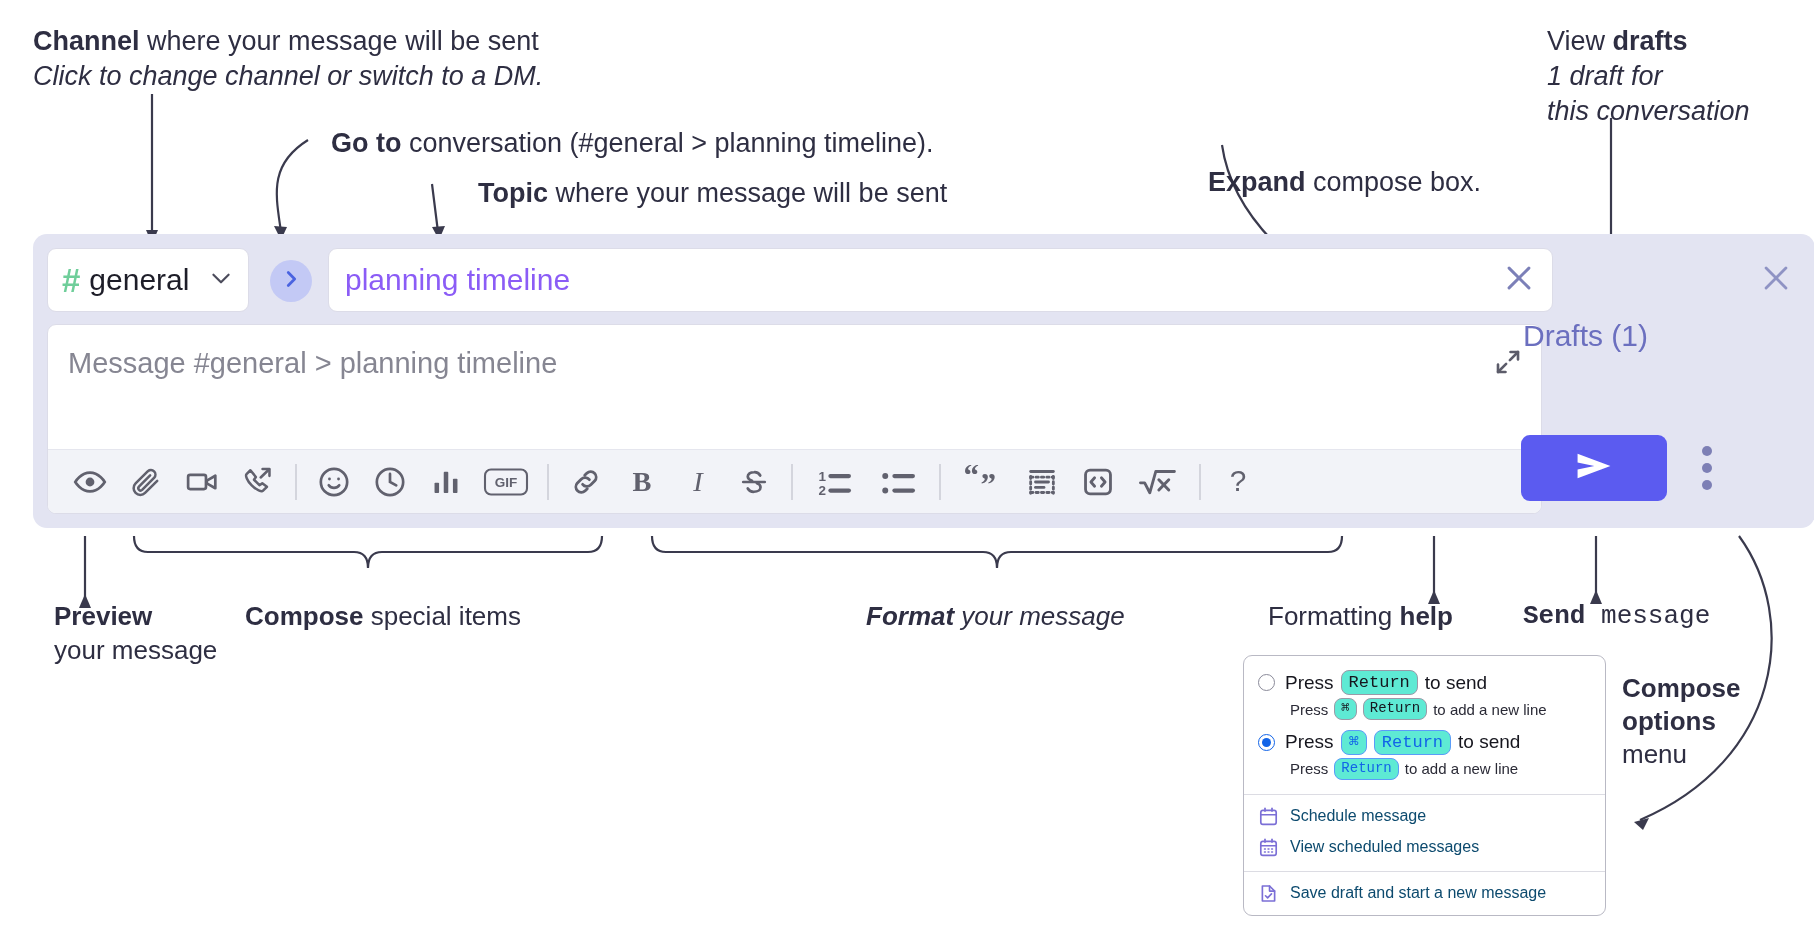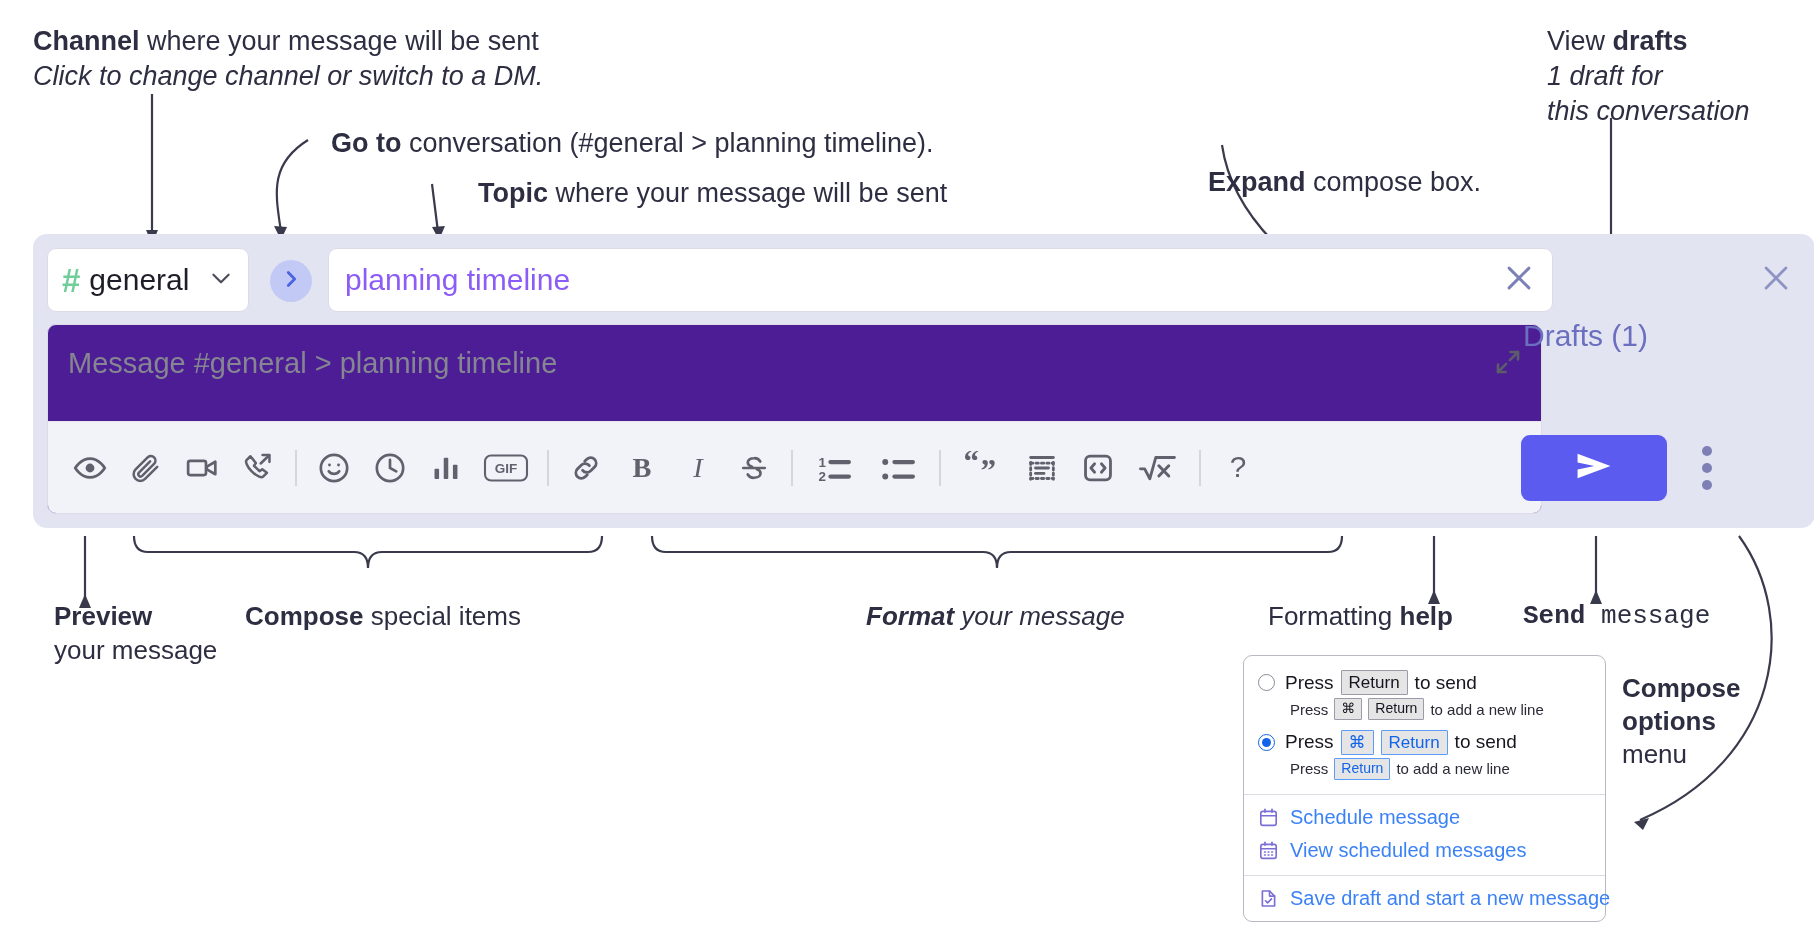--- a/index.html
+++ b/index.html
@@ -52,30 +52,30 @@
     position:absolute; left:281px; top:0; right:0; height:64px;
     background:#fff; border:1px solid #dcdce8; border-radius:9px;
     display:flex; align-items:center; padding:0 16px;
   }
   #topic-value { font-size:30px; color:#8b5cf6; }
   #topic-clear { margin-left:auto; }
 
   
   #message-body {
     position:absolute; left:0; top:76px; right:11px; height:190px;
-    background:#4c1d95; border:1px solid #dcdce8; border-radius:9px;
+    background:#ffffff; border:1px solid #dcdce8; border-radius:9px;
     overflow:hidden;
   }
   #message-placeholder {
     position:absolute; left:20px; top:22px; font-size:29px; color:#868692;
   }
   #expand-button { position:absolute; right:18px; top:22px; }
 
   #toolbar {
-    position:absolute; left:0; right:0; bottom:0; height:92px;
+    position:absolute; left:0; right:0; bottom:0; height:64px;
     background:#f2f3f8; border-top:1px solid #e5e6ee;
     display:flex; align-items:center; padding:0 14px; gap:0;
   }
   .tool { width:56px; height:56px; display:flex; align-items:center; justify-content:center; color:#61616e; }
   .tool svg { display:block; }
   .tool-sep { width:2px; height:36px; background:#d4d5dd; margin:0 9px; flex:none; }
   .tool-wide { width:64px; }
 
   
   #right-rail { position:absolute; right:0; top:7px; width:304px; height:294px;text-align:right; }
@@ -107,28 +107,28 @@
   }
   .radio.checked { border-color:#1264e8; }
   .radio.checked::after {
     content:""; position:absolute; left:3px; top:3px; width:9px; height:9px;
     border-radius:50%; background:#1264e8;
   }
   .radio-label { font-size:19px; color:#16161e; display:flex; align-items:center; gap:7px; white-space:nowrap; }
   .sub-row { display:flex; align-items:center; padding:1px 12px 6px 46px; gap:7px; }
   .sub-label { font-size:15px; color:#2a2a36; display:flex; align-items:center; gap:6px; white-space:nowrap; }
   .key {
-    border:1px solid #9a9aa8; border-radius:1px; padding:1px 7px;
-    font-size:17px; color:#16161e; background:#e5e5e5; line-height:1.25;
+    border:1px solid #9a9aa8; border-radius:8px; padding:1px 7px;
+    font-size:17px; color:#16161e; background:#5eead4; line-height:1.25;font-family:Liberation Mono, monospace;
   }
   .key.sm { font-size:14px; padding:1px 6px; }
   .key.blue { border-color:#5a9cf8; color:#1264e8; }
   .menu-div { height:1px; background:#dcdce3; margin:8px 0 6px 0; }
   .menu-item { display:flex; align-items:center; gap:11px; padding:5px 14px; }
-  .menu-item-label { font-size:20px; color:#3b82f6; white-space:nowrap; }
+  .menu-item-label { font-size:16px; color:#0c4a6e; white-space:nowrap; }
   .menu-icon { color:#7b6fd6; display:flex; }
 </style>
 </head>
 <body>
 
 <svg class="overlay" viewBox="0 0 1814 944">
   <g fill="none" stroke="#3a3a4d" stroke-width="2.2">
 
     <path d="M152 94 L152 236"></path>
 

